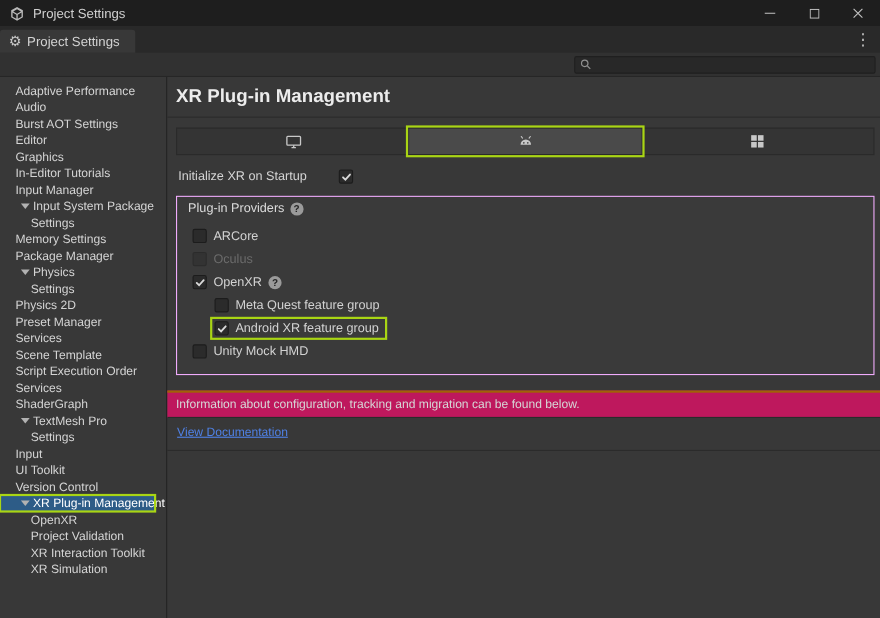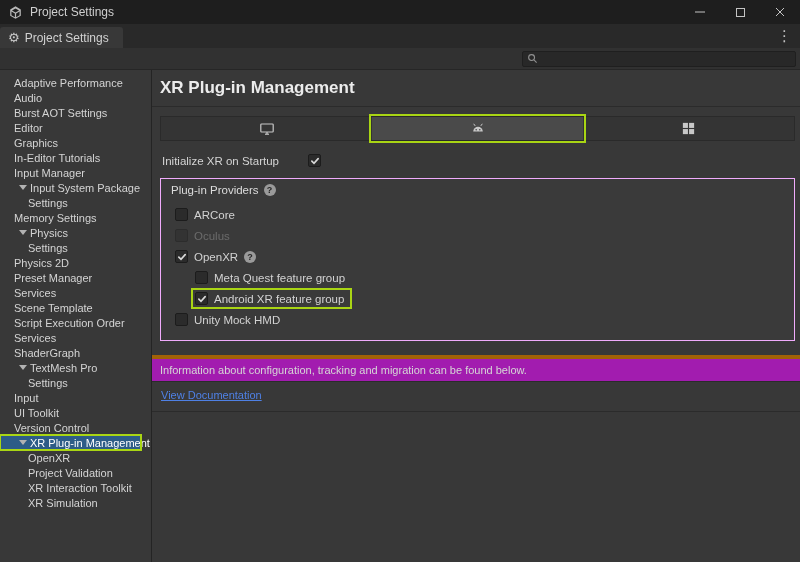--- a/index.html
+++ b/index.html
@@ -64,21 +64,21 @@
   .prov-inner { display:inline-flex; align-items:center; gap:6px; padding:2px 6px 2px 2px; }
   .prov-inner.annot-box { outline:2px solid var(--annot); }
   .prov-label { font-size:11.5px; color:#d2d2d2; white-space:nowrap; }
   .prov-label.disabled { color:#6b6b6b; }
   .disabled-row .checkbox { opacity:.45; }
 
   .help { width:12px; height:12px; border-radius:50%; background:#9a9a9a; color:#262626;
     font-size:9px; font-weight:700; display:inline-flex; align-items:center; justify-content:center;
     flex:none; cursor:pointer; }
 
-  .info-strip { background:#a21caf; border-top:4px solid #a16207; border-bottom:1px solid #2b2b2b;
+  .info-strip { background:#be185d; border-top:2px solid #a16207; border-bottom:1px solid #2b2b2b;
     padding:5px 8px; font-size:11px; color:#d6d6d6; margin:0 -5px 0 -8px; }
   .doclink { display:inline-block; margin:7px 0 0 1px; font-size:11px; color:var(--link);
     text-decoration:underline; cursor:pointer; }
   .bottom-divider { border-top:1px solid #2b2b2b; margin:8px -5px 0 -8px; }
 </style>
 </head>
 <body>
 
 <div class="window">
 
@@ -156,20 +156,23 @@
           <div class="sb-item has-fold">
             <span class="foldout"></span>
             <span>Input System Package</span>
           </div>
           <div class="sb-item indent">
             <span>Settings</span>
           </div>
           <div class="sb-item">
             <span>Memory Settings</span>
           </div>
+          <div class="sb-item">
+            <span>Package Manager</span>
+          </div>
           <div class="sb-item has-fold">
             <span class="foldout"></span>
             <span>Physics</span>
           </div>
           <div class="sb-item indent">
             <span>Settings</span>
           </div>
           <div class="sb-item">
             <span>Physics 2D</span>
           </div>

